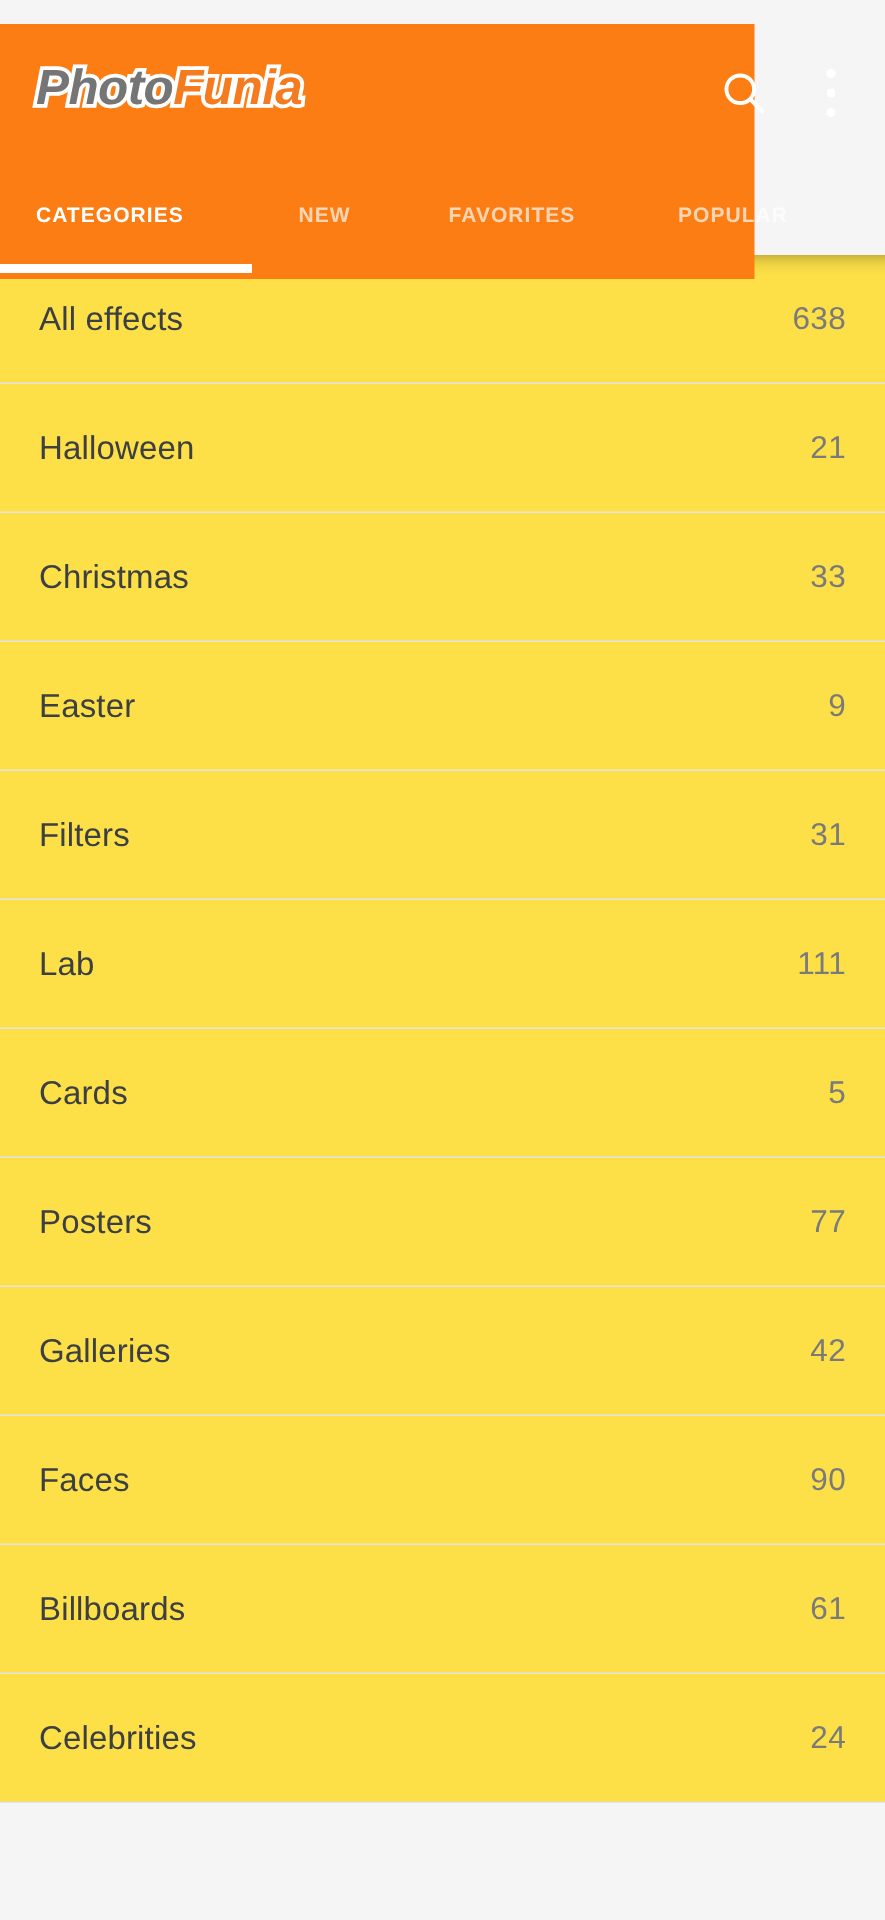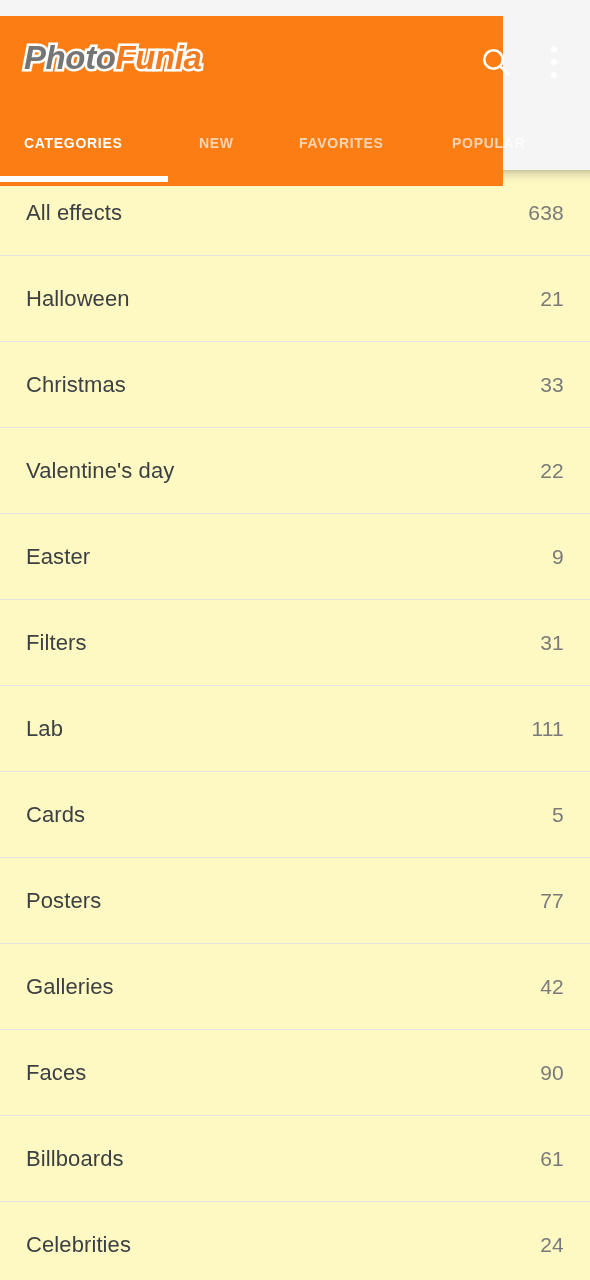--- a/index.html
+++ b/index.html
@@ -153,21 +153,21 @@
     overflow:hidden;
   }
 
   .row {
     position:relative;
     height:86px;
     display:flex;
     align-items:center;
     justify-content:space-between;
     padding:0 26px 0 26px;
-    background:#fef9c3;
+    background:#fde047;
     border-bottom:1px solid #E3E3E3;
     cursor:pointer;
   }
   .row:first-child { border-top:none; }
 
   .row-label {
     font-size:22px;
     color:#3C4043;
     letter-spacing:0.1px;
     line-height:26px;
@@ -227,24 +227,20 @@
       </div>
       <div class="row">
         <span class="row-label">Halloween</span>
         <span class="row-count">21</span>
       </div>
       <div class="row">
         <span class="row-label">Christmas</span>
         <span class="row-count">33</span>
       </div>
       <div class="row">
-        <span class="row-label">Valentine's day</span>
-        <span class="row-count">22</span>
-      </div>
-      <div class="row">
         <span class="row-label">Easter</span>
         <span class="row-count">9</span>
       </div>
       <div class="row">
         <span class="row-label">Filters</span>
         <span class="row-count">31</span>
       </div>
       <div class="row">
         <span class="row-label">Lab</span>
         <span class="row-count">111</span>

